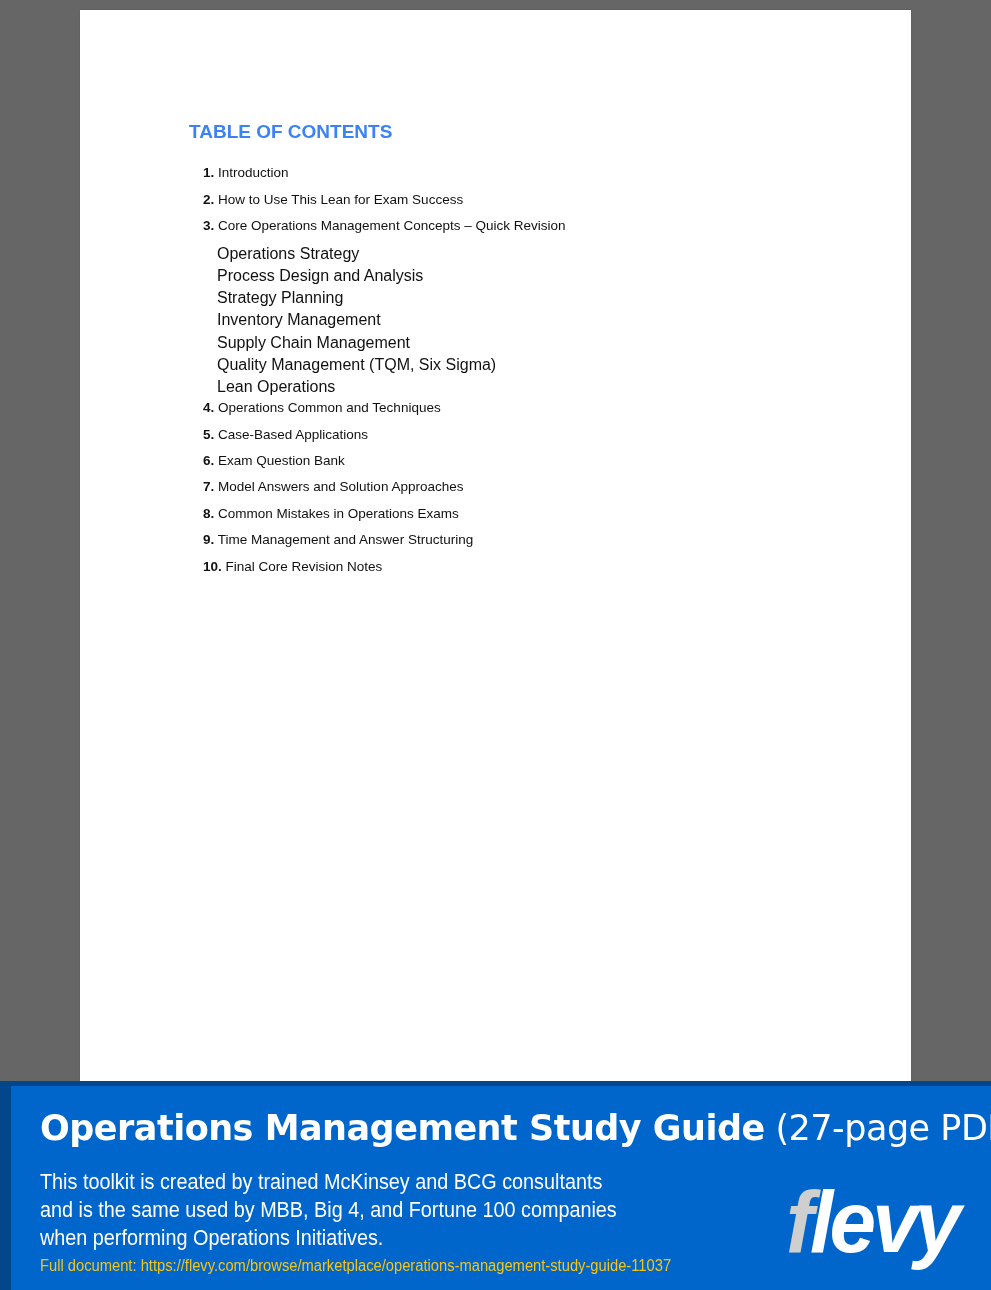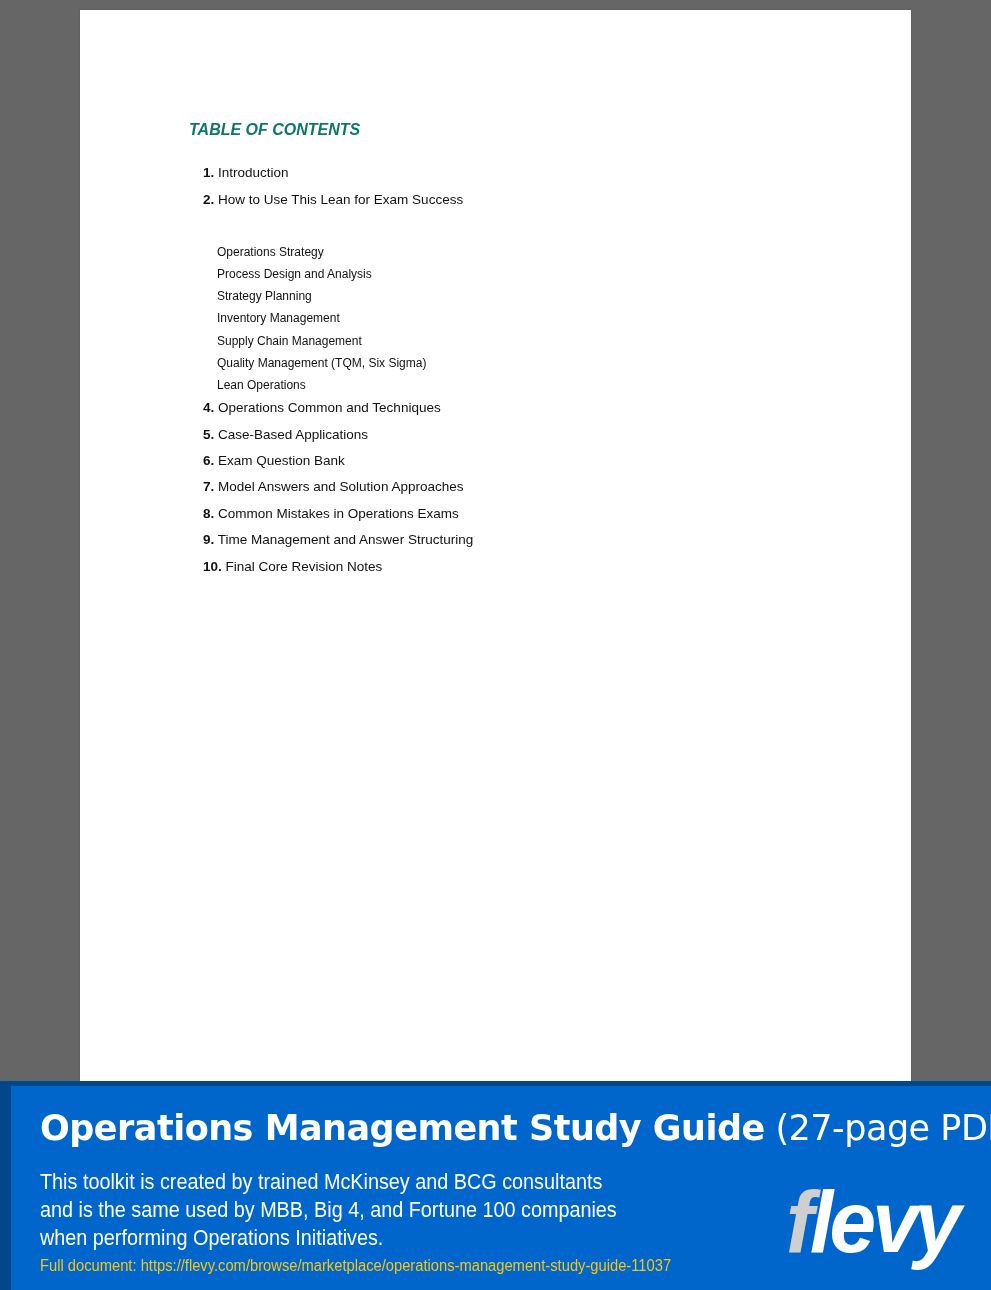--- a/index.html
+++ b/index.html
@@ -15,38 +15,37 @@
       top: 10px;
       width: 831px;
       height: 1080px;
       background: #ffffff;
       box-shadow: 0 0 2px rgba(0,0,0,0.15);
     }
     .toc-title {
       position: absolute;
       left: 109px;
       top: 111px;
-      font-size: 16px;
+      font-size: 19px;
       font-weight: bold;
-      color: #0f766e;
+      color: #3b82f6;
       letter-spacing: 0px;
-      font-style: italic;
     }
     .toc-item {
       position: absolute;
       left: 123px;
       font-size: 13.5px;
       color: #111;
       white-space: nowrap;
     }
     .toc-item .num { font-weight: bold; }
     .toc-sub {
       position: absolute;
       left: 137px;
-      font-size: 12px;
+      font-size: 16px;
       color: #111;
       white-space: nowrap;
     }
     .banner {
       position: absolute;
       left: 0;
       top: 1081px;
       width: 991px;
       height: 209px;
       background: #0066cc;
@@ -109,20 +108,24 @@
   <div class="toc-title">TABLE OF CONTENTS</div>
 
   <div class="toc-item" style="top:155px">
     <span class="num">1.</span>
     <span>Introduction</span>
   </div>
   <div class="toc-item" style="top:182px">
     <span class="num">2.</span>
     <span>How to Use This Lean for Exam Success</span>
   </div>
+  <div class="toc-item" style="top:208px">
+    <span class="num">3.</span>
+    <span>Core Operations Management Concepts – Quick Revision</span>
+  </div>
 
   <div class="toc-sub" style="top:235px">Operations Strategy</div>
   <div class="toc-sub" style="top:257px">Process Design and Analysis</div>
   <div class="toc-sub" style="top:279px">Strategy Planning</div>
   <div class="toc-sub" style="top:301px">Inventory Management</div>
   <div class="toc-sub" style="top:324px">Supply Chain Management</div>
   <div class="toc-sub" style="top:346px">Quality Management (TQM, Six Sigma)</div>
   <div class="toc-sub" style="top:368px">Lean Operations</div>
 
   <div class="toc-item" style="top:390px">

